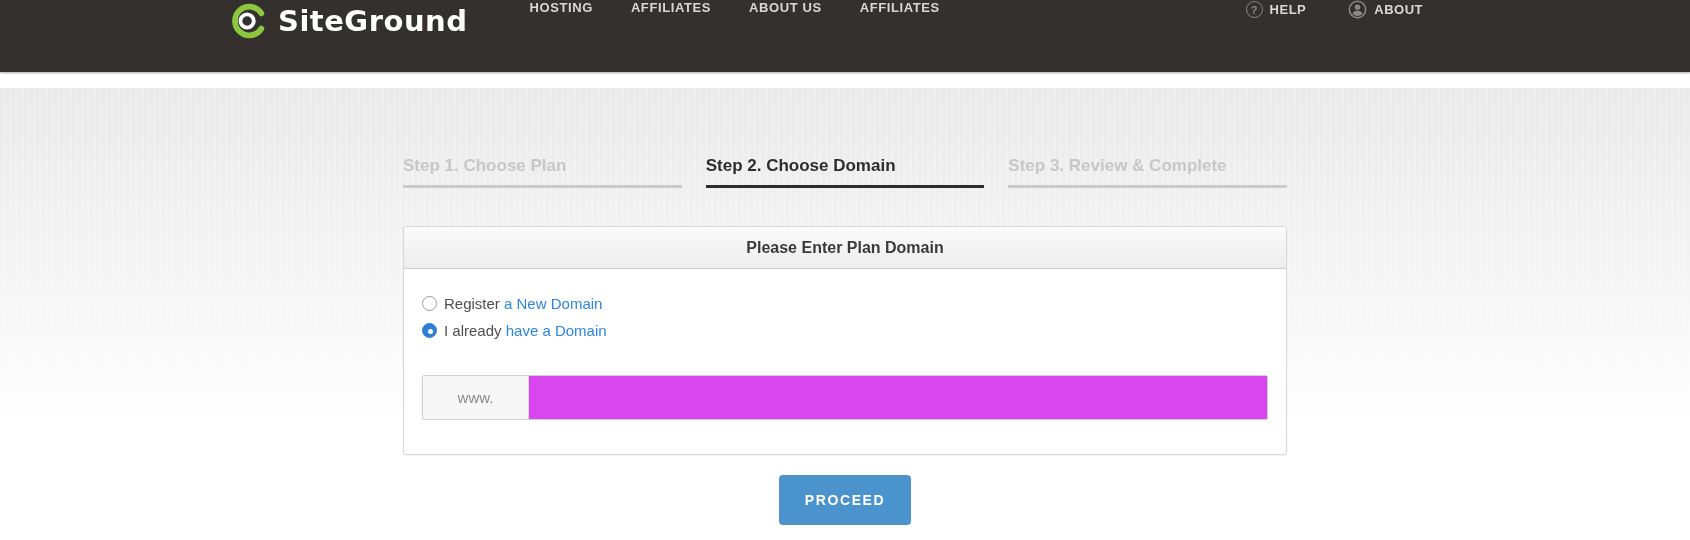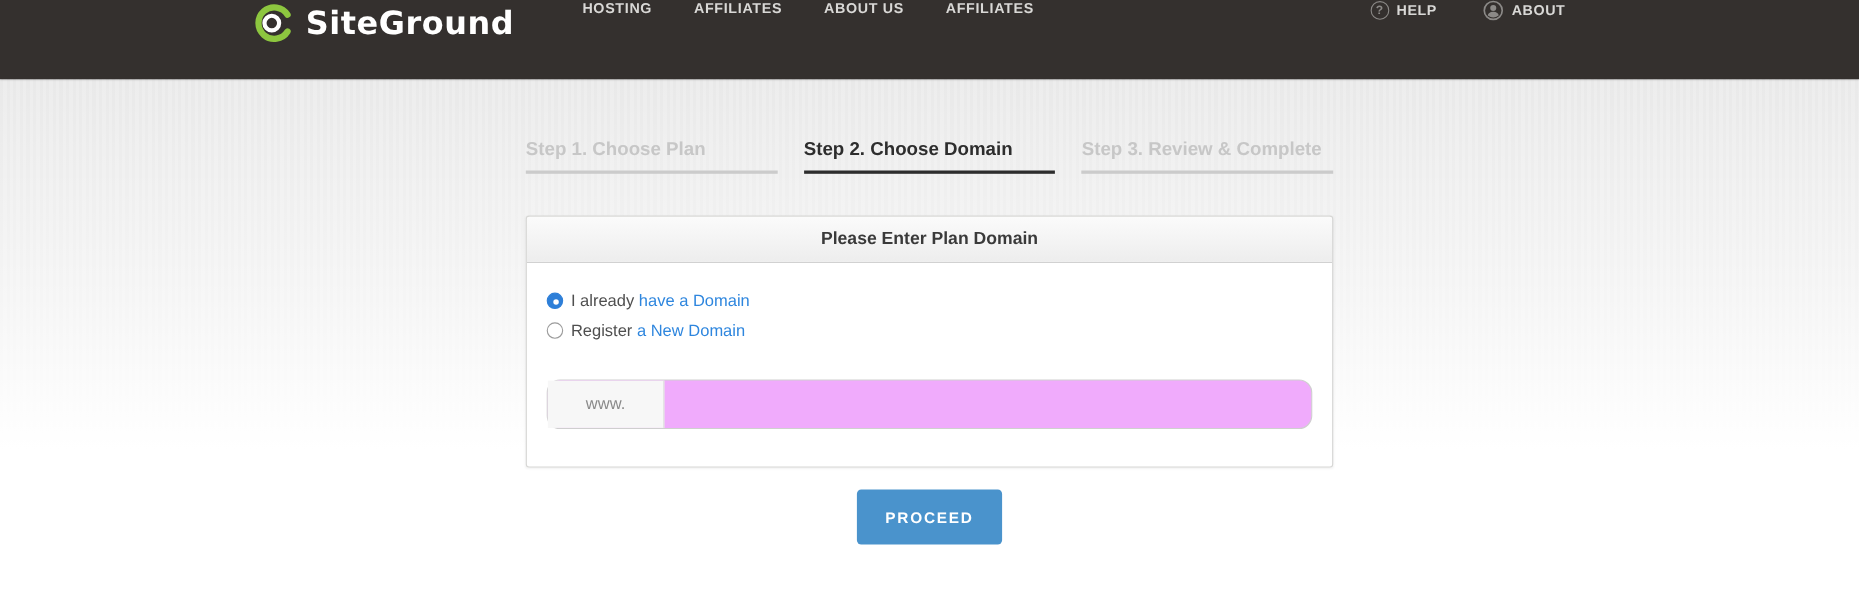--- a/index.html
+++ b/index.html
@@ -44,21 +44,21 @@
     display:flex; align-items:center; justify-content:center;
   }
 
   
   .page-body {
     height: 468px;
     background-image:
       linear-gradient(to bottom, rgba(255,255,255,0) 0%, rgba(255,255,255,0.55) 42%, #ffffff 72%),
       repeating-linear-gradient(to right, #e9e9e9 0px, #e9e9e9 3px, #ededed 3px, #ededed 6px);
   }
-  .content { width: 734px; margin: 0 auto; padding-top: 54px; }
+  .content { width: 884px; margin: 16px auto; padding-top: 68px; }
 
   
   .steps { display:flex; gap:24px; }
   .step {
     flex:1; font-size:17px; font-weight:bold;
     padding-bottom:9px; cursor:pointer; white-space:nowrap;
     color:#c7c7c7; border-bottom:3px solid #cbcbcb;
   }
   .step.active { color:#2d2d2d; border-bottom-color:#2d2d2d; cursor:default; }
 
@@ -89,21 +89,21 @@
   .radio.selected { border-color:#2e7fd8; background:#2e7fd8; }
   .radio.selected::after {
     content:""; position:absolute; left:5px; top:5px;
     width:5px; height:5px; border-radius:50%; background:#fff;
   }
   .radio-label { font-size:15px; color:#4f4f4f; }
   .radio-label .link { color:#2e86de; }
 
   .input-group {
     display:flex; margin-top:36px; height:45px;
-    border:1px solid #cfcfcf; border-radius:12px; background:#f0abfc;gap:33px;
+    border:1px solid #cfcfcf; border-radius:2px; background:#d946ef;gap:33px;
   }
   .input-prefix {
     width:106px; flex:0 0 auto;
     background:#f7f7f7; border-right:1px solid #dcdcdc;
     display:flex; align-items:center; justify-content:center;
     color:#8a8a8a; font-size:15px;
   }
   .text-input {
     flex:1; display:flex; align-items:center;
     padding-left:14px; font-size:16px; color:#3f3f3f; cursor:text;
@@ -170,29 +170,29 @@
         <div class="step">Step 3. Review &amp; Complete</div>
       </div>
 
       <div class="panel">
         <div class="panel-header">
           <span class="panel-title">Please Enter Plan Domain</span>
         </div>
         <div class="panel-body">
 
           <div class="radio-row">
+            <span class="radio"></span>
+            <span class="radio-label"><span>Register </span><span class="link">a New Domain</span></span>
+          </div>
+
+          <div class="radio-row">
             <span class="radio selected"></span>
             <span class="radio-label"><span>I already </span><span class="link">have a Domain</span></span>
           </div>
 
-          <div class="radio-row">
-            <span class="radio"></span>
-            <span class="radio-label"><span>Register </span><span class="link">a New Domain</span></span>
-          </div>
-
           <div class="input-group">
             <div class="input-prefix">www.</div>
           </div>
 
         </div>
       </div>
 
       <div class="proceed-wrap">
         <button class="proceed-btn">PROCEED</button>
       </div>

